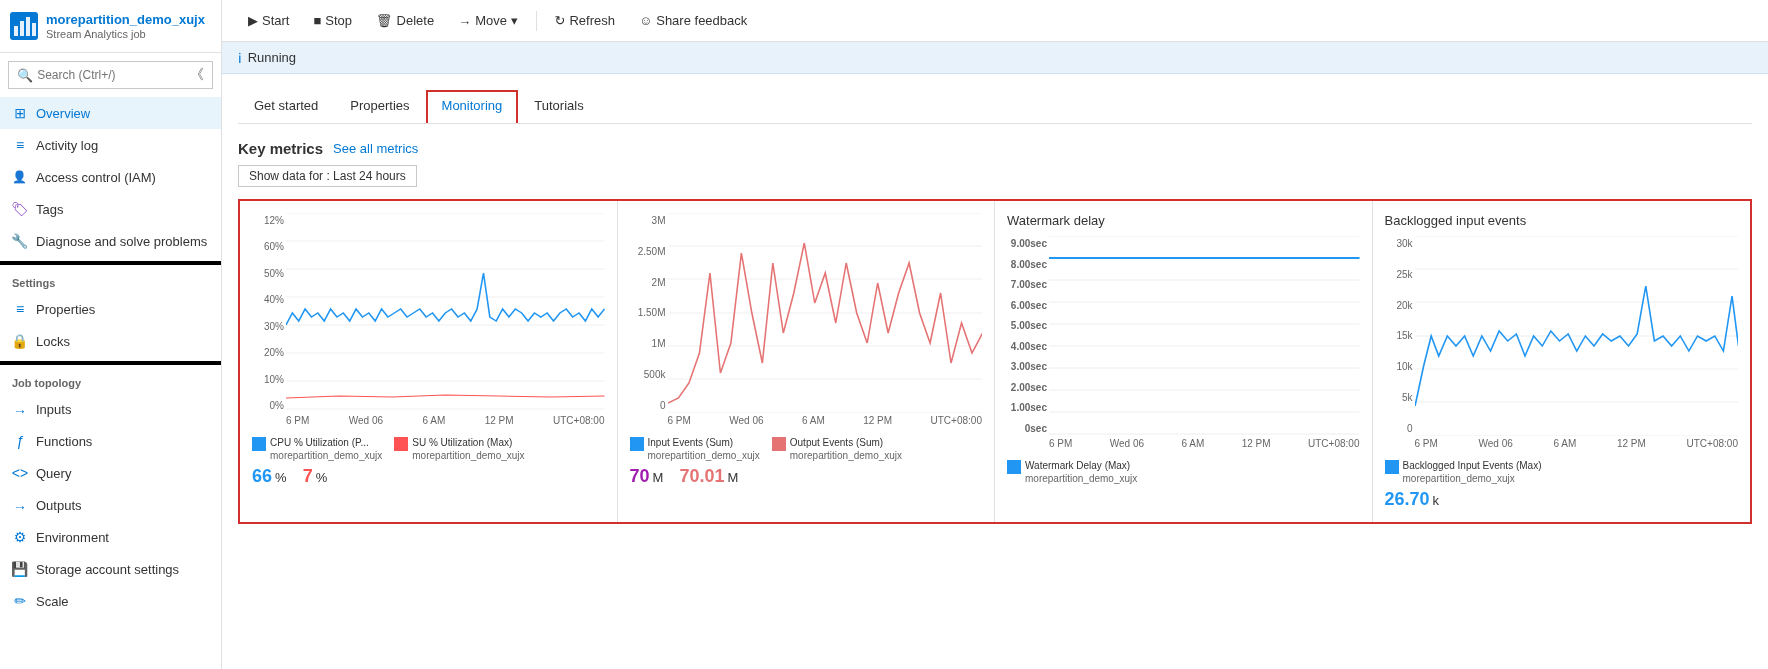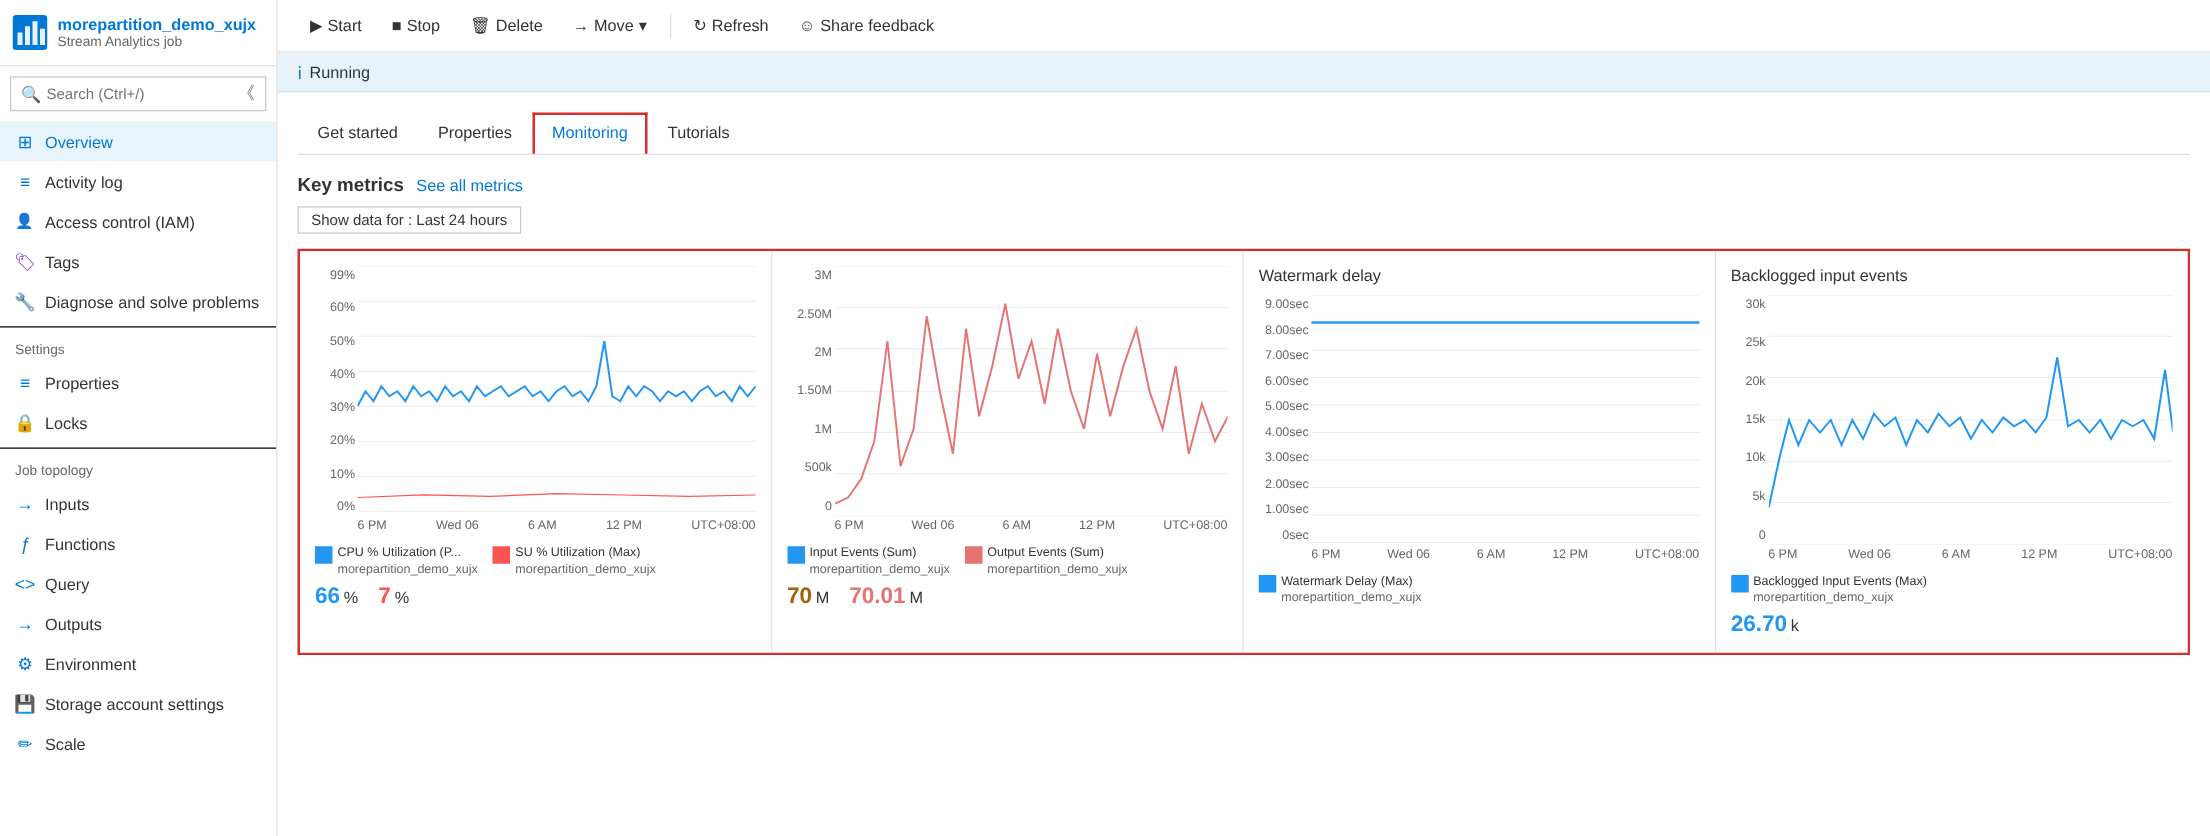--- a/index.html
+++ b/index.html
@@ -10,21 +10,21 @@
     .sidebar-header { display: flex; align-items: center; padding: 12px 10px; border-bottom: 1px solid #e0e0e0; }
     .sidebar-logo { width: 28px; height: 28px; margin-right: 8px; flex-shrink: 0; }
     .sidebar-title { font-size: 13px; font-weight: 600; color: #0078d4; line-height: 1.2; }
     .sidebar-subtitle { font-size: 11px; color: #666; }
     .sidebar-search { display: flex; align-items: center; border: 1px solid #c8c8c8; margin: 8px 8px; padding: 4px 8px; background: #fff; }
     .sidebar-search input { border: none; outline: none; font-size: 12px; width: 100%; color: #333; }
     .sidebar-collapse-btn { background: none; border: none; cursor: pointer; color: #666; font-size: 14px; margin-left: 4px; }
     .sidebar-item { display: flex; align-items: center; padding: 8px 12px; cursor: pointer; color: #333; font-size: 13px; }
     .sidebar-item.active { background: #e8f4fb; color: #0078d4; }
     .sidebar-item .item-icon { width: 16px; height: 16px; margin-right: 8px; flex-shrink: 0; display: flex; align-items: center; justify-content: center; font-size: 14px; }
-    .sidebar-section { font-size: 11px; font-weight: 400; color: #666; padding: 12px 12px 4px; text-transform: none; border-top: 1px solid #000000; margin-top: 4px; }
+    .sidebar-section { font-size: 11px; font-weight: 700; color: #666; padding: 12px 12px 4px; text-transform: none; border-top: 4px solid #000000; margin-top: 4px; }
 
     
     .main { flex: 1; display: flex; flex-direction: column; overflow: hidden; }
 
     
     .toolbar { background: #fff; border-bottom: 1px solid #e0e0e0; padding: 8px 16px; display: flex; align-items: center; gap: 4px; flex-shrink: 0; }
     .toolbar-btn { display: flex; align-items: center; gap: 4px; padding: 5px 10px; background: none; border: none; cursor: pointer; font-size: 13px; color: #333; border-radius: 2px; }
     .toolbar-btn .btn-icon { font-size: 13px; }
     .toolbar-divider { width: 1px; height: 20px; background: #e0e0e0; margin: 0 4px; }
 
@@ -199,21 +199,21 @@
       <span>Show data for :</span>&nbsp;
       <span>Last 24 hours</span>
     </div>
 
     
     <div class="charts-grid">
 
       <div class="chart-card">
         <div style="display:flex; height:200px;">
           <div style="width:34px; display:flex; flex-direction:column; justify-content:space-between; font-size:10px; color:#666; padding:2px 2px; text-align:right; flex-shrink:0;">
-            <span>99%</span>
+            <span>12%</span>
             <span>60%</span>
             <span>50%</span>
             <span>40%</span>
             <span>30%</span>
             <span>20%</span>
             <span>10%</span>
             <span>0%</span>
           </div>
           <svg viewBox="0 0 300 200" preserveAspectRatio="none" style="flex:1; height:200px;">
 
@@ -310,34 +310,34 @@
             <div class="legend-item">
               <div class="legend-color" style="background:#e57373;"></div>
               <div>
                 <div class="legend-text">Output Events (Sum)</div>
                 <div class="legend-text" style="color:#666;">morepartition_demo_xujx</div>
               </div>
             </div>
           </div>
           <div style="display:flex; gap:16px; margin-top:4px;">
             <div>
-              <span style="color:#a16207; font-weight:700; font-size:18px;">70</span>
+              <span style="color:#a21caf; font-weight:700; font-size:18px;">70</span>
               <span style="font-size:13px;">M</span>
             </div>
             <div>
               <span style="color:#e57373; font-weight:700; font-size:18px;">70.01</span>
               <span style="font-size:13px;">M</span>
             </div>
           </div>
         </div>
       </div>
 
       <div class="chart-card">
         <div class="chart-title">Watermark delay</div>
-        <div style="display:flex; height:200px;">
+        <div style="display:flex; height:200px;font-weight:bold;">
           <div style="width:42px; display:flex; flex-direction:column; justify-content:space-between; font-size:10px; color:#666; padding:2px 2px; text-align:right; flex-shrink:0;">
             <span>9.00sec</span>
             <span>8.00sec</span>
             <span>7.00sec</span>
             <span>6.00sec</span>
             <span>5.00sec</span>
             <span>4.00sec</span>
             <span>3.00sec</span>
             <span>2.00sec</span>
             <span>1.00sec</span>

